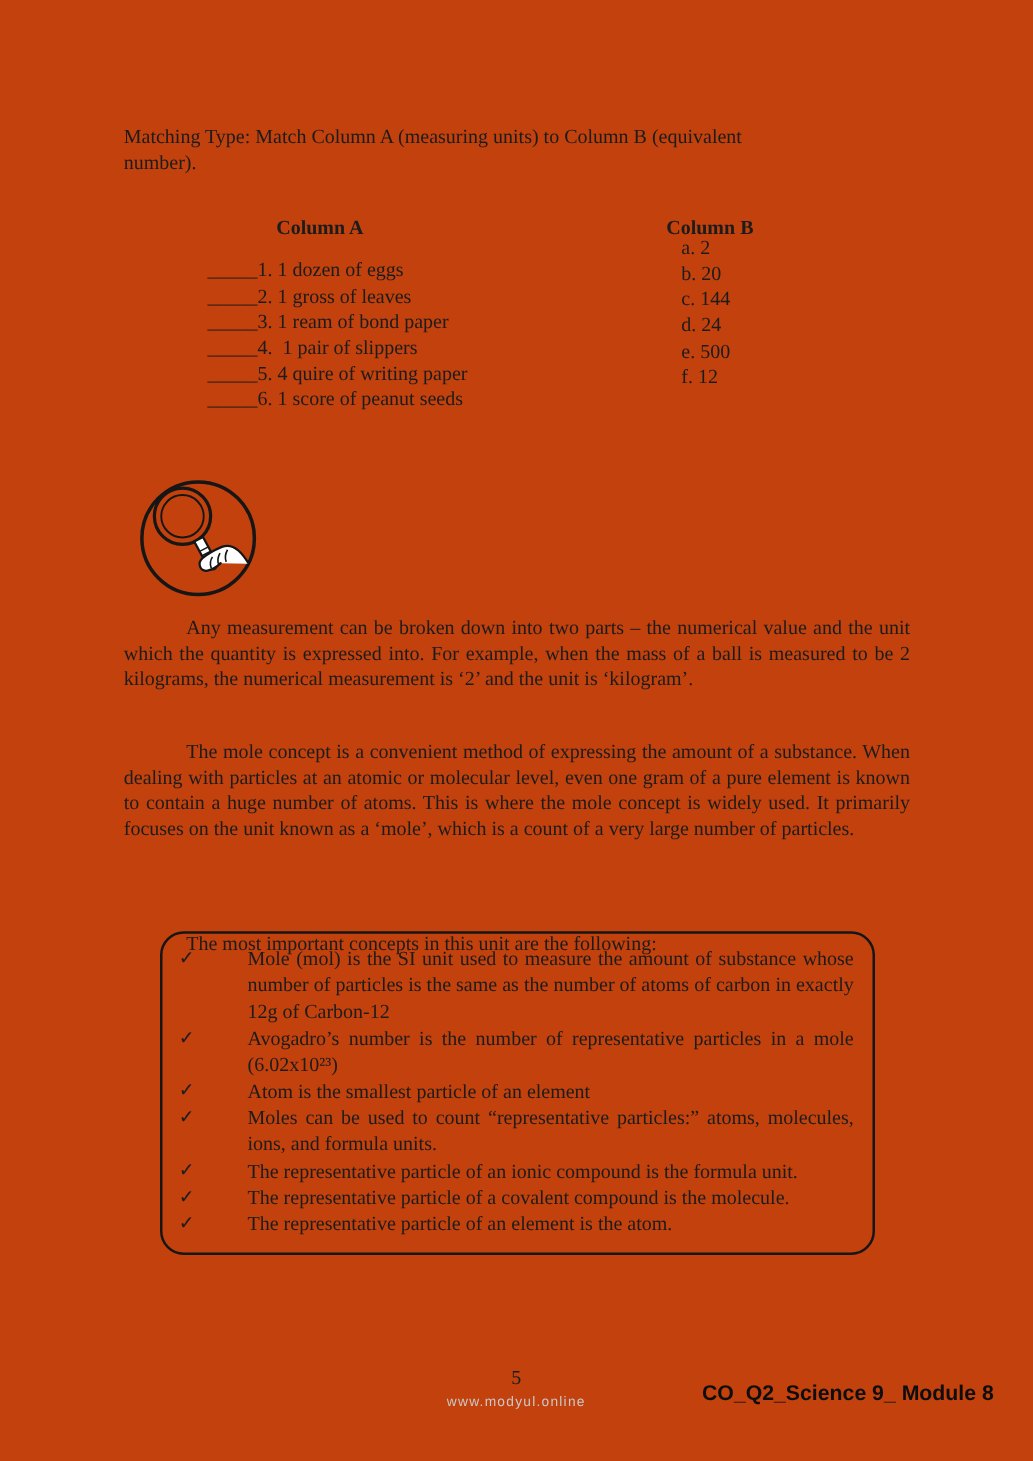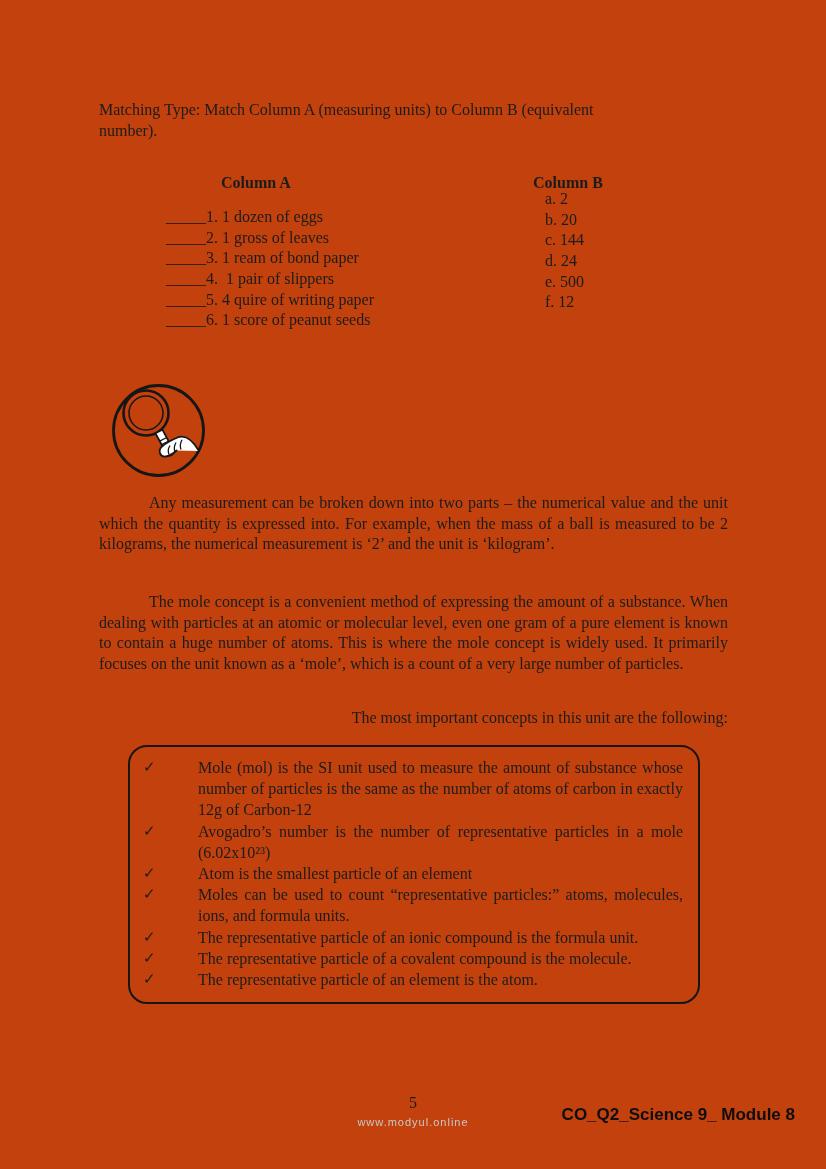--- a/index.html
+++ b/index.html
@@ -38,21 +38,21 @@
     font-size:27px;letter-spacing:0.5px;
   }
   
   .para{
     position:absolute;left:99px;width:629px;
     font-size:16px;line-height:20.7px;
     text-align:justify;text-indent:50px;
   }
   .p1{top:493px;}
   .p2{top:592px;}
-  .p3{top:708px;text-align:right;}
+  .p3{top:746px;text-align:left;}
   
   .concepts-box{
     position:absolute;left:128px;top:745px;width:572px;
     box-sizing:border-box;
     border:2px solid #161616;border-radius:19px;
     padding:10px 15px 12px 13px;
   }
   .box-item{
     display:flex;
     font-size:16px;line-height:21.2px;

